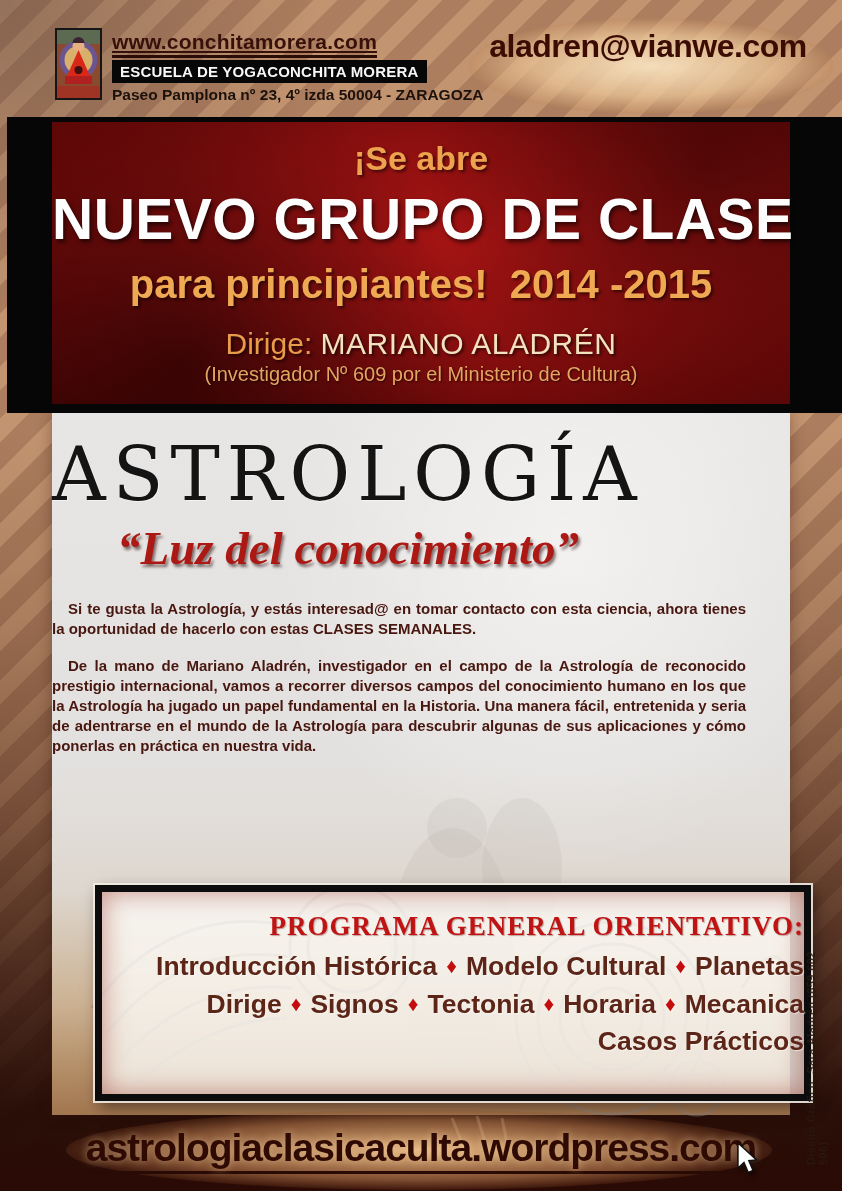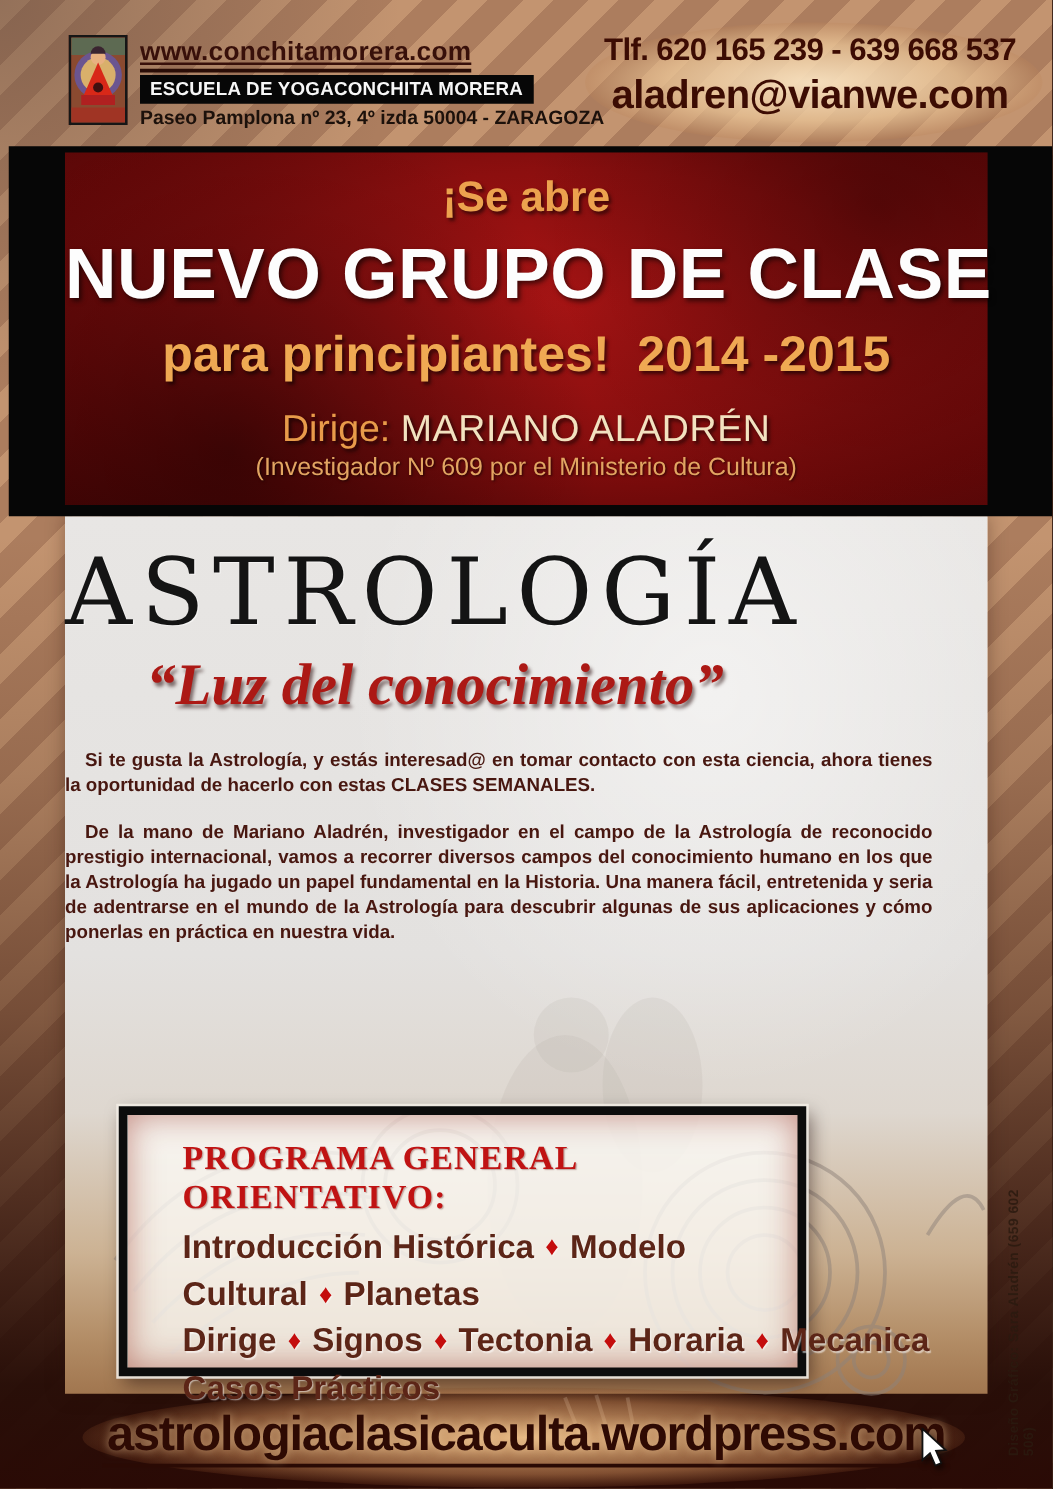--- a/index.html
+++ b/index.html
@@ -68,25 +68,24 @@
   }
   .subtitle{
     margin-top:4px;font-family:"Liberation Serif",serif;font-style:italic;font-weight:bold;
     font-size:47px;color:#ac1915;text-shadow:2px 3px 3px rgba(40,10,10,0.55);
   }
   .body-text{width:694px;margin:24px auto 0;text-align:justify;font-weight:bold;
     font-size:15px;line-height:1.33;color:#481710;}
   .body-text p{margin:0 0 17px 0;text-indent:16px;}
   
   .program-box{
-    position:absolute;left:95px;top:885px;width:550px;height:216px;z-index:4;box-sizing:border-box;
-    border:7px solid #0c0c0c;background:rgba(253,251,248,0.8);text-align:left;
+    position:absolute;left:95px;top:885px;width:716px;height:216px;z-index:4;box-sizing:border-box;
+    border:7px solid #0c0c0c;background:rgba(253,251,248,0.8);text-align:right;
     box-shadow:0 0 0 2px rgba(242,236,228,0.9), 4px 6px 14px rgba(25,8,5,0.55),
       inset 0 0 26px rgba(150,40,25,0.5);
-    padding-left:44px;
   }
   .program-title{
     margin-top:19px;font-family:"Liberation Serif",serif;font-weight:bold;font-size:27px;
     color:#c01313;letter-spacing:1px;text-shadow:1px 1px 1px rgba(90,15,10,0.35);
   }
   .program-items{margin-top:6px;font-weight:bold;font-size:26.5px;color:#5c2517;line-height:1.42;
     text-shadow:1px 1px 1px rgba(255,255,255,0.55);}
   .diamond{color:#c40d0d;font-size:21px;margin:0 9px;vertical-align:2px;}
   
   .url-glow{
@@ -126,21 +125,20 @@
         <rect x="8" y="46" width="27" height="8" fill="#b02020"></rect>
         <circle cx="21.5" cy="40" r="4" fill="#401010"></circle>
         <rect x="0" y="56" width="43" height="12" fill="#a03424"></rect>
       </svg>
     </div>
     <a class="site-link" href="#">www.conchitamorera.com</a>
     <div class="school-bar">ESCUELA DE YOGACONCHITA MORERA</div>
     <div class="address">Paseo Pamplona nº 23, 4º izda 50004 - ZARAGOZA</div>
     <div class="contact-glow"></div>
     <div class="contact">
-      <div class="phone">Tlf. 620 165 239 - 639 668 537</div>
       <div class="email">aladren@vianwe.com</div>
     </div>
   </div>
 
   <div class="red-section">
     <div class="red-inner">
       <div class="se-abre">¡Se abre</div>
       <div class="big-line">NUEVO GRUPO DE CLASE</div>
       <div class="principiantes">para principiantes!  2014 -2015</div>
       <div class="dirige-line">

